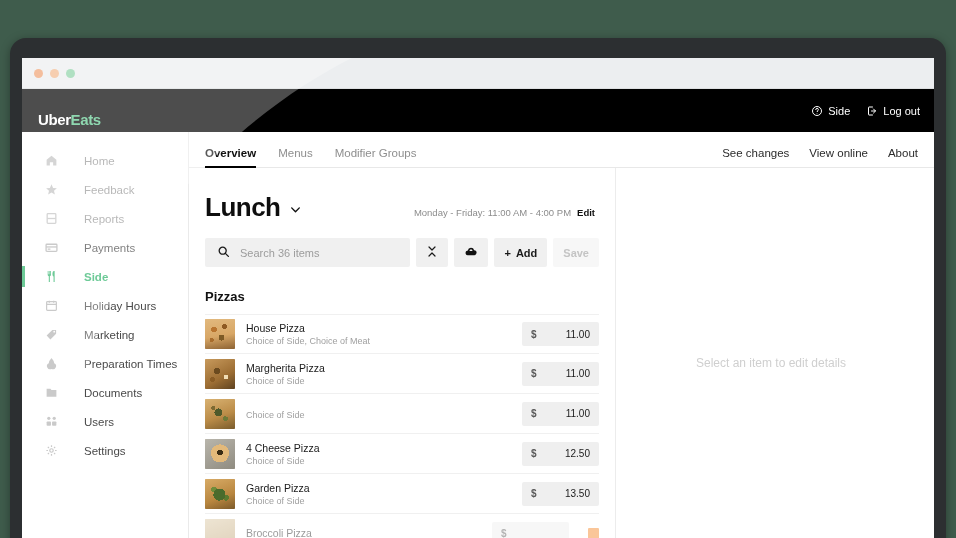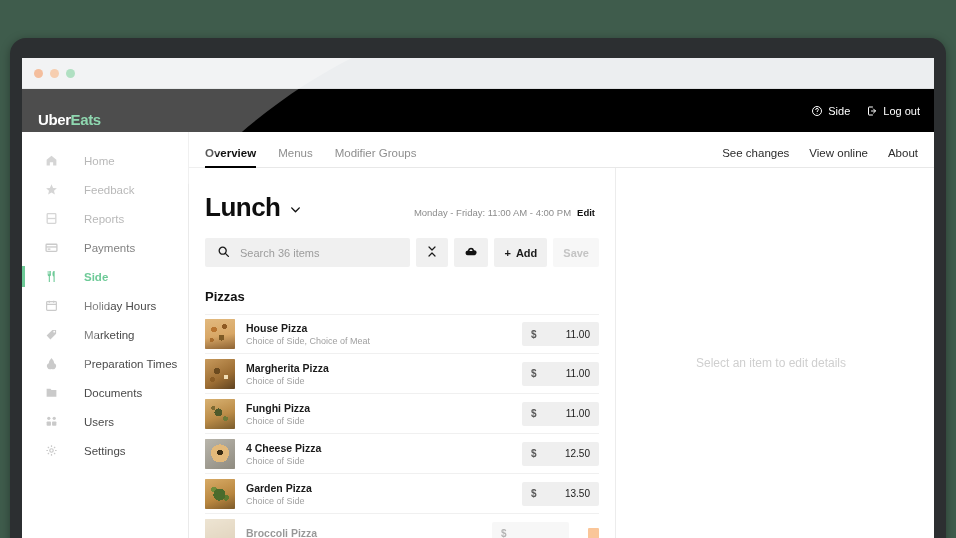--- a/index.html
+++ b/index.html
@@ -274,21 +274,21 @@
     background: #d8c6a8;
     position: relative;
     overflow: hidden;
   }
   .thumb i {
     position: absolute; inset: 0;
     display: block;
   }
   .rinfo { flex: 1; min-width: 0; }
   .rname {
-    font-size: 10.5px; font-weight: bold; color: #1a1a1a;
+    font-size: 10.5px; font-weight: normal; color: #1a1a1a;
     white-space: nowrap; overflow: hidden; text-overflow: ellipsis;
   }
   .rdesc {
     font-size: 9px; color: #a0a0a0; margin-top: 2px;
     white-space: nowrap; overflow: hidden; text-overflow: ellipsis;
   }
   .price {
     width: 77px; height: 24px;
     flex: 0 0 77px;
     background: #efefef;
@@ -576,21 +576,20 @@
 
               <div class="row">
                 <div class="thumb">
                   <i style="background:
                      radial-gradient(circle at 45% 45%, #4f5a2b 0 4px, transparent 4px),
                      radial-gradient(circle at 68% 66%, #6d7a38 0 2.5px, transparent 2.5px),
                      radial-gradient(circle at 28% 30%, #7d6a32 0 2px, transparent 2px),
                      linear-gradient(160deg,#d9b272 0%,#bb8c48 55%,#7a5c2c 100%);"></i>
                 </div>
                 <div class="rinfo">
-                  <div class="rname">Funghi Pizza</div>
                   <div class="rdesc">Choice of Side</div>
                 </div>
                 <div class="price">
                   <span class="cur">$</span>
                   <span class="val">11.00</span>
                 </div>
               </div>
 
               <div class="row">
                 <div class="thumb">

